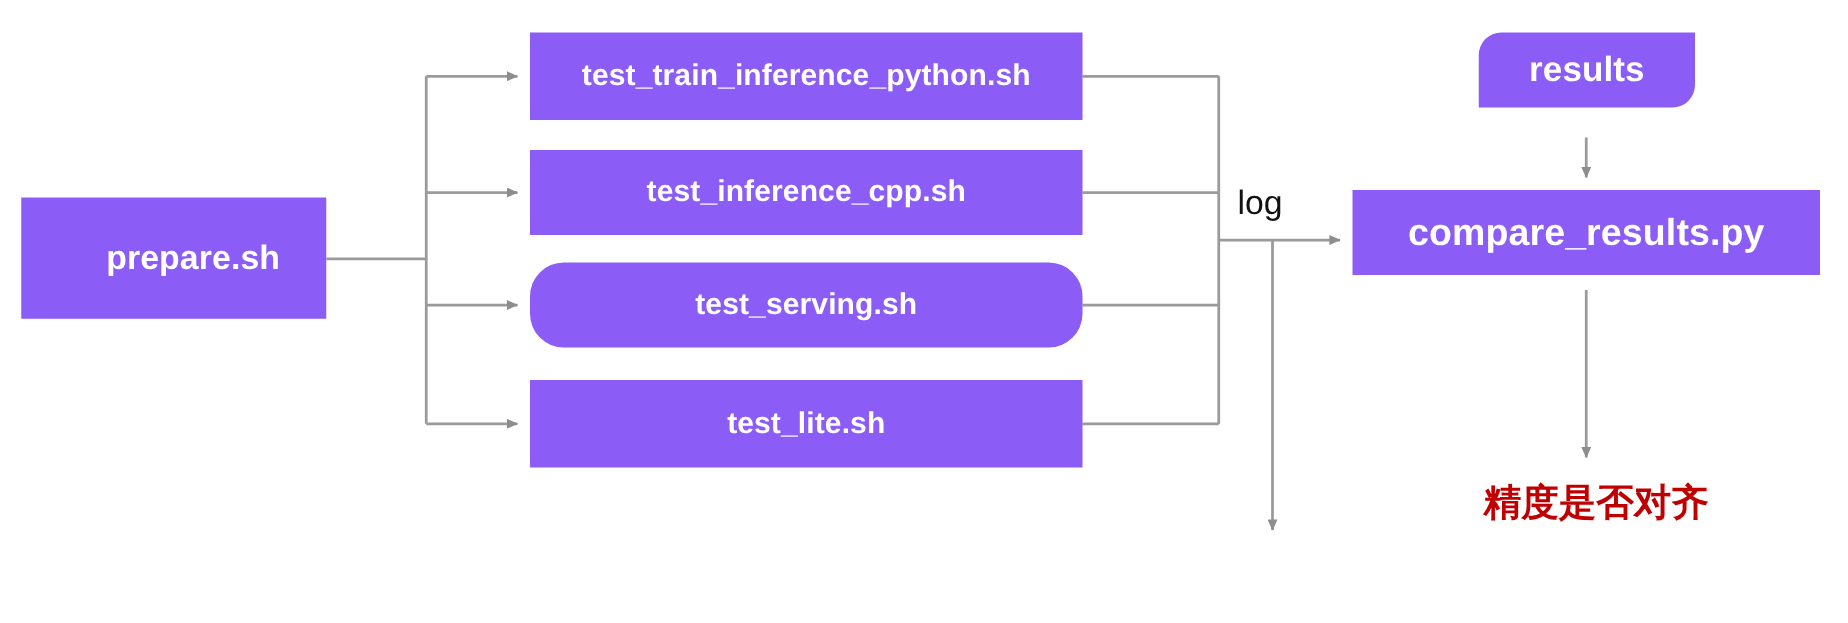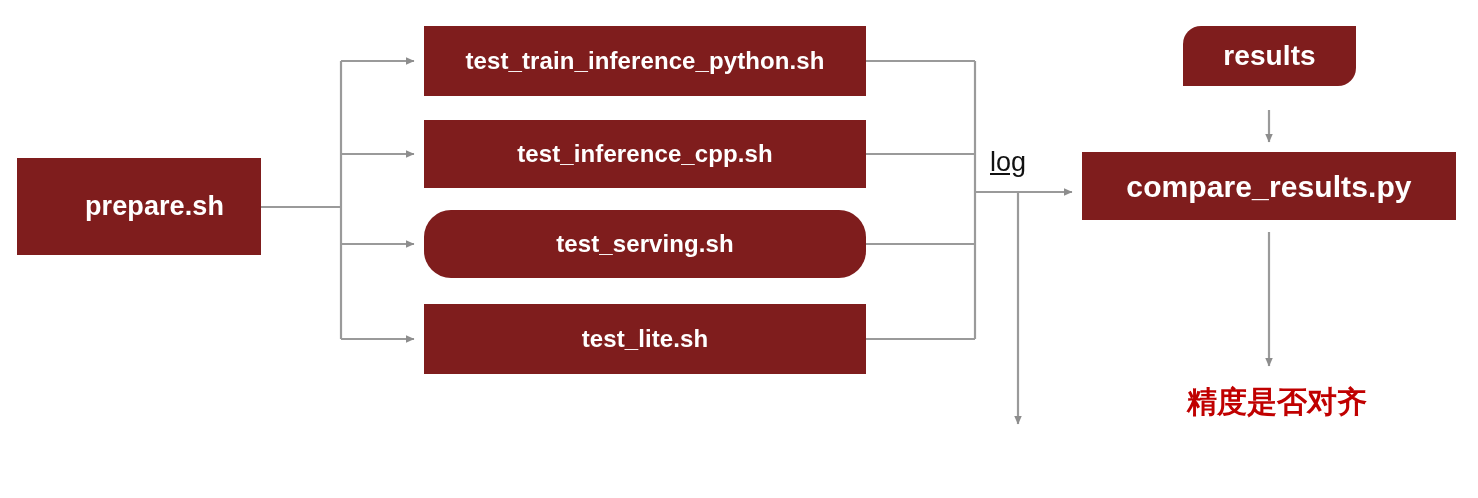--- a/index.html
+++ b/index.html
@@ -19,21 +19,21 @@
   }
   #flow-svg {
     position: absolute;
     left: 0;
     top: 0;
     width: 1478px;
     height: 498px;
   }
   .node-box {
     position: absolute;
-    background: #7f1d1d;
+    background: #8b5cf6;
     color: #ffffff;
     display: flex;
     align-items: center;
     justify-content: center;
     font-weight: bold;
     letter-spacing: 0.1px;
     box-sizing: border-box;
     text-align: center;
     line-height: 1.1;
   }
@@ -74,21 +74,20 @@
   }
   .edge-label {
     position: absolute;
     color: #111111;
     font-size: 27px;
     white-space: nowrap;
   }
   #label-log {
     left: 990px;
     top: 147px;
-    text-decoration: underline;
   }
   .annotation {
     position: absolute;
     color: #c00000;
     font-weight: bold;
     font-size: 30px;
     white-space: nowrap;
   }
   #annotation-function-support {
     left: 916px;

